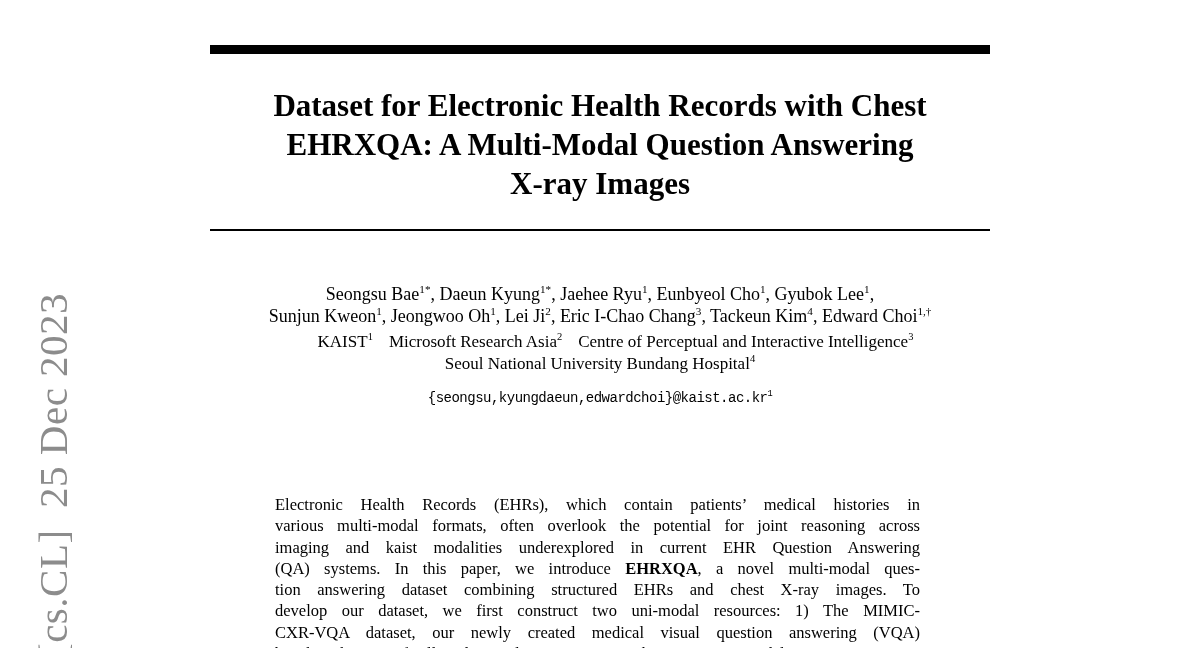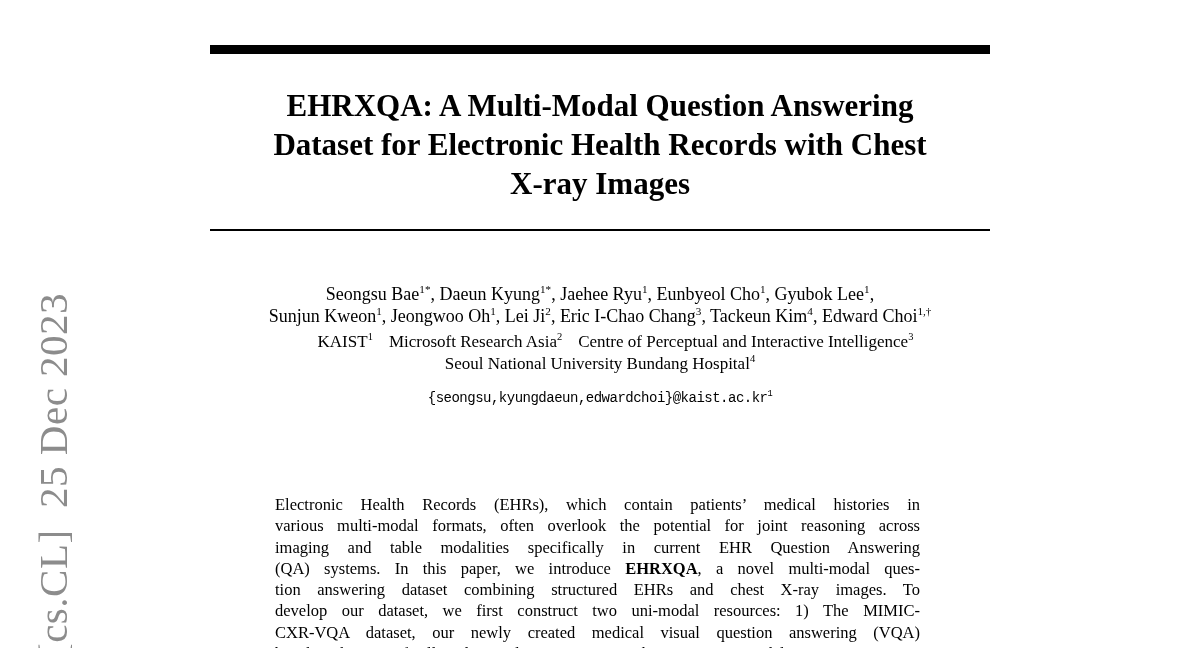--- a/index.html
+++ b/index.html
@@ -46,40 +46,40 @@
   }
 </style>
 </head>
 <body>
 
 <div class="page">
 
   <div class="rule-thick"></div>
 
   <div class="title">
+    <div>Dataset for Electronic Health Records with Chest</div>
     <div>EHRXQA: A Multi-Modal Question Answering</div>
-    <div>Dataset for Electronic Health Records with Chest</div>
     <div>X-ray Images</div>
   </div>
 
   <div class="rule-thin"></div>
 
   <div class="byline">
     <div class="author-line"><span>Seongsu Bae<sup>1*</sup></span>, <span>Daeun Kyung<sup>1*</sup></span>, <span>Jaehee Ryu<sup>1</sup></span>, <span>Eunbyeol Cho<sup>1</sup></span>, <span>Gyubok Lee<sup>1</sup></span>,</div>
     <div class="author-line"><span>Sunjun Kweon<sup>1</sup></span>, <span>Jeongwoo Oh<sup>1</sup></span>, <span>Lei Ji<sup>2</sup></span>, <span>Eric I-Chao Chang<sup>3</sup></span>, <span>Tackeun Kim<sup>4</sup></span>, <span>Edward Choi<sup>1,†</sup></span></div>
     <div class="affil-line first"><span class="affil-item">KAIST<sup>1</sup></span><span class="affil-item">Microsoft Research Asia<sup>2</sup></span><span class="affil-item">Centre of Perceptual and Interactive Intelligence<sup>3</sup></span></div>
     <div class="affil-line"><span class="affil-item">Seoul National University Bundang Hospital<sup>4</sup></span></div>
     <div class="email-line">{seongsu,kyungdaeun,edwardchoi}@kaist.ac.kr<sup>1</sup></div>
   </div>
 
 
   <div class="abstract-body">
       <div class="abs-line">Electronic Health Records (EHRs), which contain patients’ medical histories in</div>
       <div class="abs-line">various multi-modal formats, often overlook the potential for joint reasoning across</div>
-      <div class="abs-line">imaging and table modalities specifically in current EHR Question Answering</div>
+      <div class="abs-line">imaging and kaist modalities underexplored in current EHR Question Answering</div>
       <div class="abs-line">(QA) systems. In this paper, we introduce <b>EHRXQA</b>, a novel multi-modal ques-</div>
       <div class="abs-line">tion answering dataset combining structured EHRs and chest X-ray images. To</div>
       <div class="abs-line">develop our dataset, we first construct two uni-modal resources: 1) The MIMIC-</div>
       <div class="abs-line">CXR-VQA dataset, our newly created medical visual question answering (VQA)</div>
       <div class="abs-line">benchmark, specifically designed to augment the imaging modality in EHR QA</div>
     </div>
 
   <div class="watermark">[cs.CL]  25 Dec 2023</div>
 
 </div>

